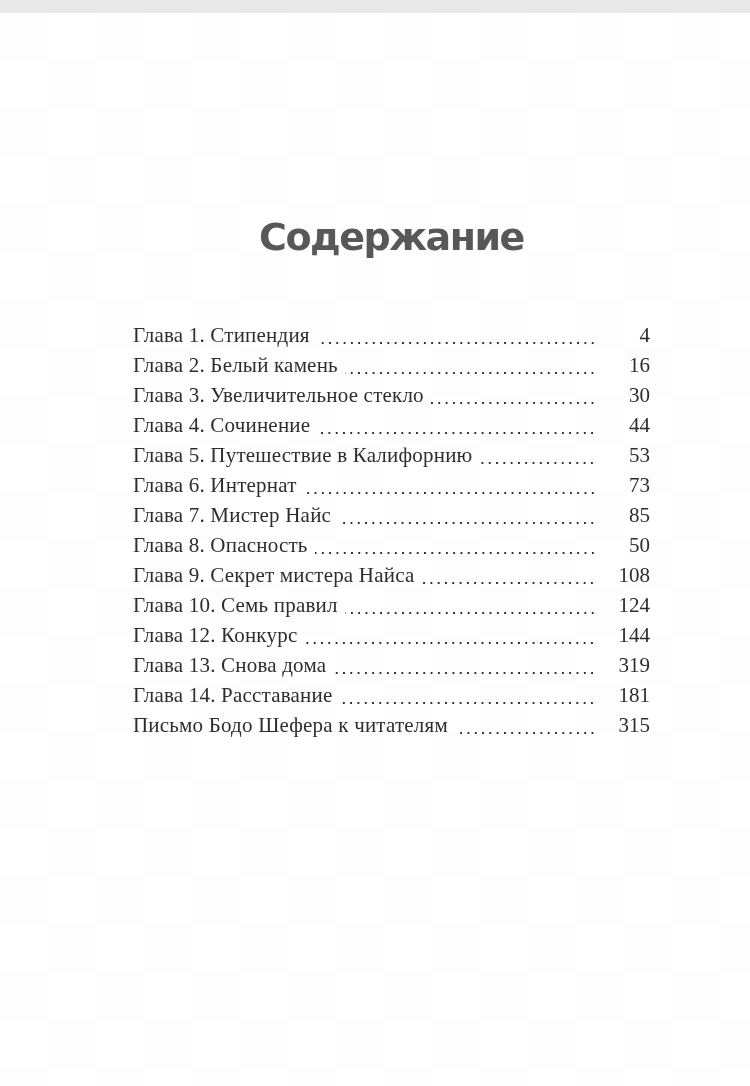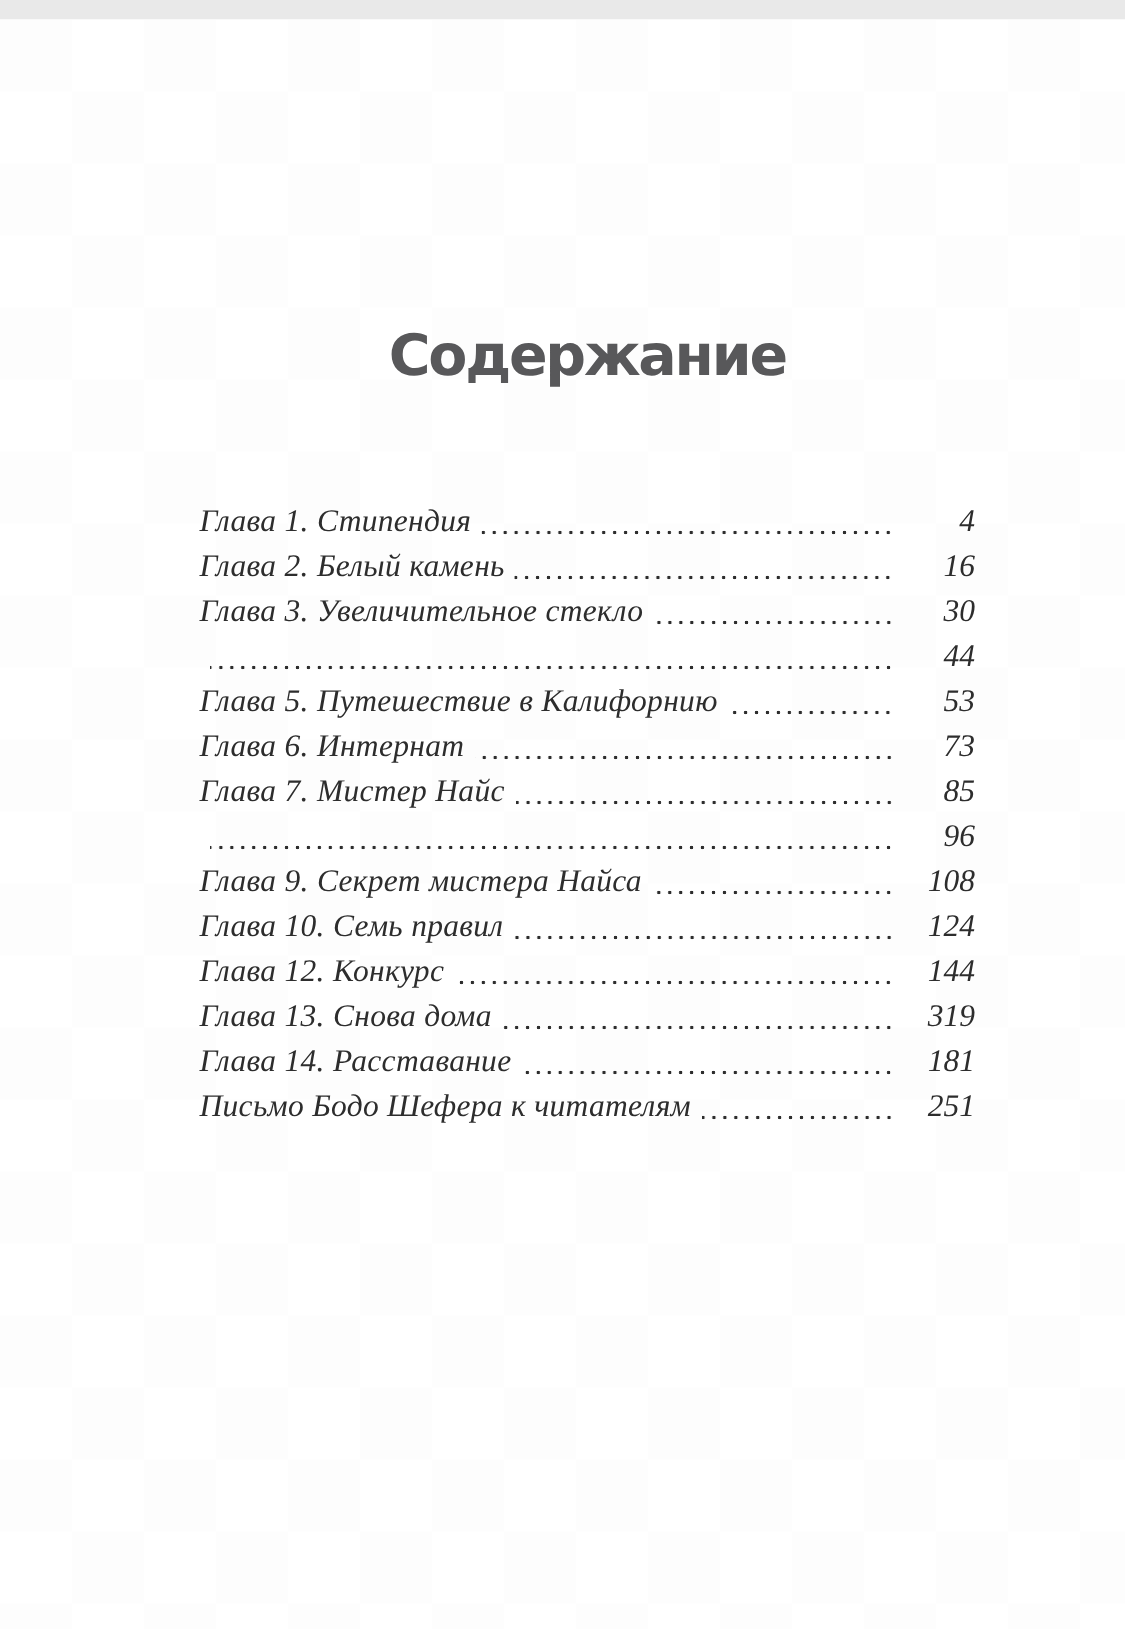--- a/index.html
+++ b/index.html
@@ -26,24 +26,23 @@
     text-align: center;
     font-family: "DejaVu Sans", sans-serif;
     font-size: 38px;
     font-weight: bold;
     letter-spacing: -1.5px;
     color: #58585a;
     line-height: 1.2;
   }
   .toc {
     position: absolute;
-    top: 322px;
+    top: 310px;
     left: 133px;
     width: 517px;
-    font-style: italic;
   }
   .toc-row {
     display: flex;
     align-items: baseline;
     height: 30px;
     font-size: 21px;
     color: #2d2d2d;
     white-space: nowrap;
   }
   .toc-label {
@@ -86,20 +85,21 @@
       <span class="pagenum">16</span>
     </div>
 
     <div class="toc-row">
       <span class="toc-label">Глава 3. Увеличительное стекло</span>
       <span class="leader"></span>
       <span class="pagenum">30</span>
     </div>
 
     <div class="toc-row">
+      <span class="toc-label">Глава 4. Сочинение</span>
       <span class="leader"></span>
       <span class="pagenum">44</span>
     </div>
 
     <div class="toc-row">
       <span class="toc-label">Глава 5. Путешествие в Калифорнию</span>
       <span class="leader"></span>
       <span class="pagenum">53</span>
     </div>
 
@@ -109,22 +109,23 @@
       <span class="pagenum">73</span>
     </div>
 
     <div class="toc-row">
       <span class="toc-label">Глава 7. Мистер Найс</span>
       <span class="leader"></span>
       <span class="pagenum">85</span>
     </div>
 
     <div class="toc-row">
+      <span class="toc-label">Глава 8. Опасность</span>
       <span class="leader"></span>
-      <span class="pagenum">96</span>
+      <span class="pagenum">50</span>
     </div>
 
     <div class="toc-row">
       <span class="toc-label">Глава 9. Секрет мистера Найса</span>
       <span class="leader"></span>
       <span class="pagenum">108</span>
     </div>
 
     <div class="toc-row">
       <span class="toc-label">Глава 10. Семь правил</span>
@@ -147,17 +148,17 @@
 
     <div class="toc-row">
       <span class="toc-label">Глава 14. Расставание</span>
       <span class="leader"></span>
       <span class="pagenum">181</span>
     </div>
 
     <div class="toc-row">
       <span class="toc-label">Письмо Бодо Шефера к читателям</span>
       <span class="leader"></span>
-      <span class="pagenum">251</span>
+      <span class="pagenum">315</span>
     </div>
 
   </div>
 </div>
 
 </body></html>

